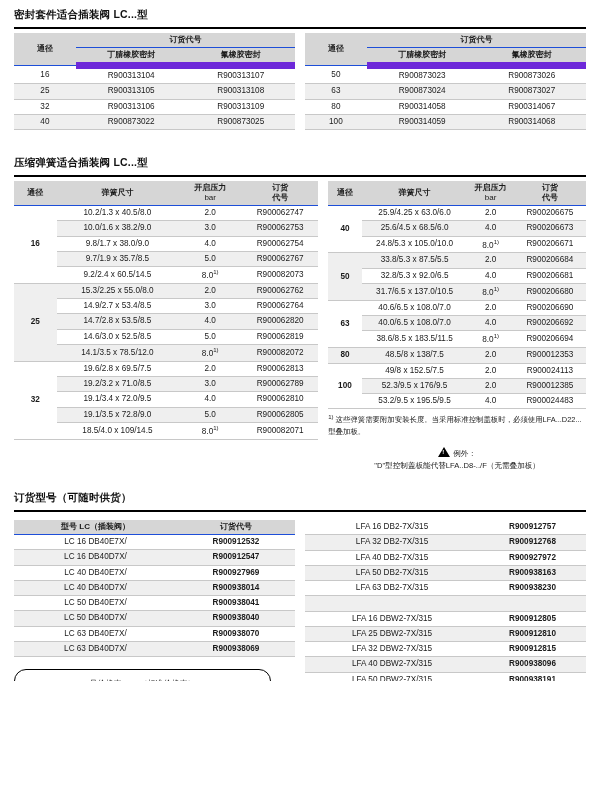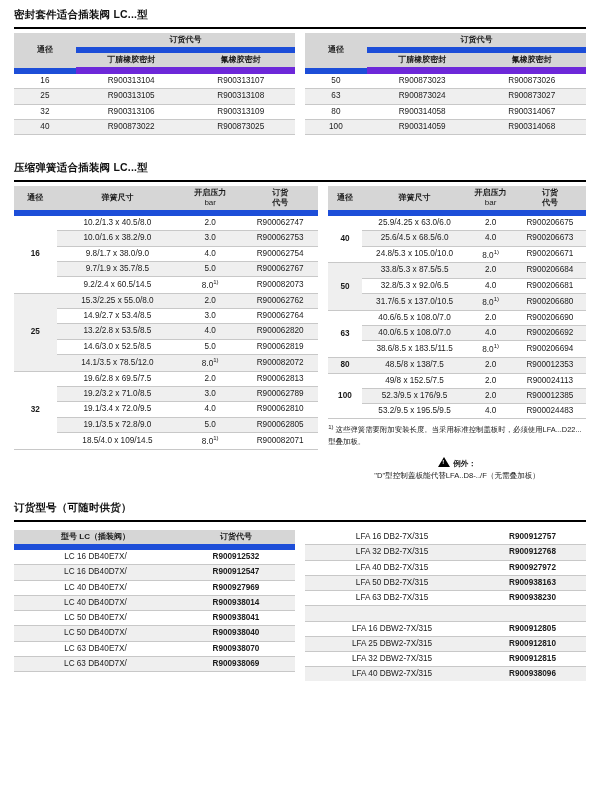--- a/index.html
+++ b/index.html
@@ -31,21 +31,21 @@
   }
   .tbl th{font-weight:bold;font-size:8px;}
   .hdr-row th{background:#d6d6d6;}
   .row-alt{background:#efefef;}
 
   
   .two-col{display:flex;gap:10px;}
   .two-col > div{flex:1;}
 
   .t1 th,.t1 td{border:none;}
-  .t1 .h1{border-bottom:6px solid #1d4ed8;}
+  .t1 .h1{border-bottom:1px solid #1d4ed8;}
   .t1 .hsub{border-bottom:7px solid #6d28d9;}
   .t1 td{border-bottom:1px solid #c8c8c8;}
 
   .note{
     font-size:7.4px;
     line-height:1.45;
     margin-top:4px;
   }
   .sup{font-size:6px;vertical-align:super;}
 
@@ -67,21 +67,21 @@
   }
   .warn .tri::after{
     content:"!";
     position:absolute;
     left:-2px;top:2px;
     color:#fff;
     font-size:6px;
     font-weight:bold;
     line-height:1;
   }
-  .warn .wtitle{font-weight:bold;}
+  .warn .wtitle{font-weight:normal;}
 
   .box-note{
     border:1px solid #000;
     border-radius:12px;
     font-size:8px;
     text-align:center;
     padding:8px 10px;
     line-height:1.6;
     width:235px;
     margin-top:12px;
@@ -220,21 +220,21 @@
             <td>15.3/2.25 x 55.0/8.0</td>
             <td>2.0</td>
             <td>R900062762</td>
           </tr>
           <tr>
             <td>14.9/2.7 x 53.4/8.5</td>
             <td>3.0</td>
             <td>R900062764</td>
           </tr>
           <tr class="row-alt">
-            <td>13.2/2.8 x 53.5/8.5</td>
+            <td>14.7/2.8 x 53.5/8.5</td>
             <td>4.0</td>
             <td>R900062820</td>
           </tr>
           <tr>
             <td>14.6/3.0 x 52.5/8.5</td>
             <td>5.0</td>
             <td>R900062819</td>
           </tr>
           <tr class="row-alt">
             <td>14.1/3.5 x 78.5/12.0</td>

